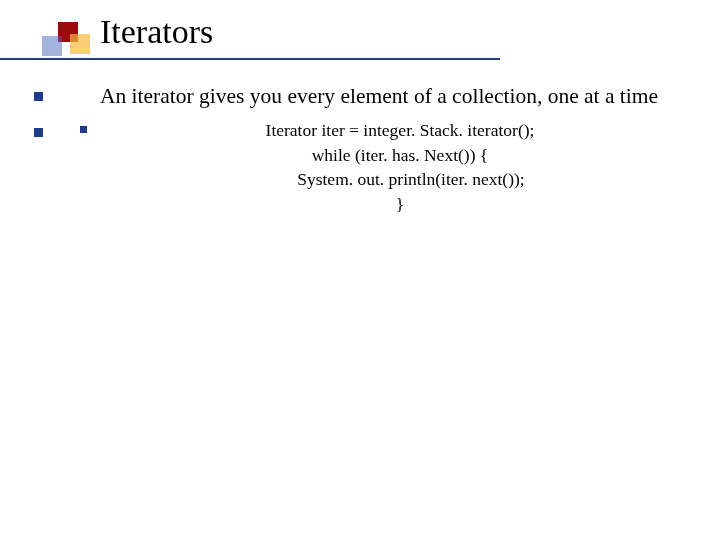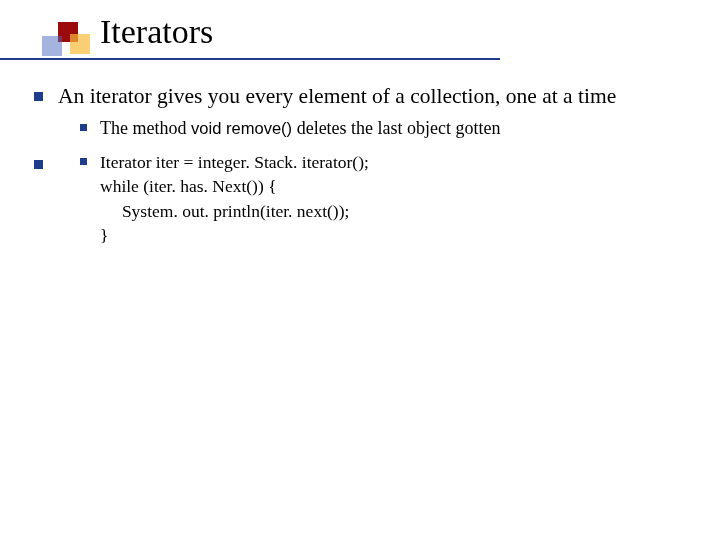--- a/index.html
+++ b/index.html
@@ -77,20 +77,21 @@
     list-style: none;
     padding: 0;
     margin: 0;
   }
   .lvl1 > li {
     position: relative;
     padding-left: 28px;
     font-size: 21.5px;
     line-height: 1.32;
     margin-bottom: 8px;
+    text-align: center;
   }
   .lvl1 > li::before {
     content: "";
     position: absolute;
     left: 4px;
     top: 10px;
     width: 9px;
     height: 9px;
     background: #1f3b8c;
   }
@@ -135,21 +136,20 @@
     <div class="sq3"></div>
     <div class="sq2"></div>
   </div>
 
   <div class="title">Iterators</div>
   <div class="title-rule"></div>
 
   <div class="body">
     <ul class="lvl1" id="lvl1">
         <li><span>An iterator gives you every element of a collection, one at a time</span><ul class="lvl2">
-            <li><span>The method </span><span class="code-inline">void remove()</span><span> deletes the last object gotten</span></li>
           </ul></li>
         <li><ul class="lvl2">
             <li>
               <div class="code-block">Iterator iter = integer. Stack. iterator();
 while (iter. has. Next()) {
      System. out. println(iter. next());
 }</div>
             </li>
           </ul></li>
       </ul>

